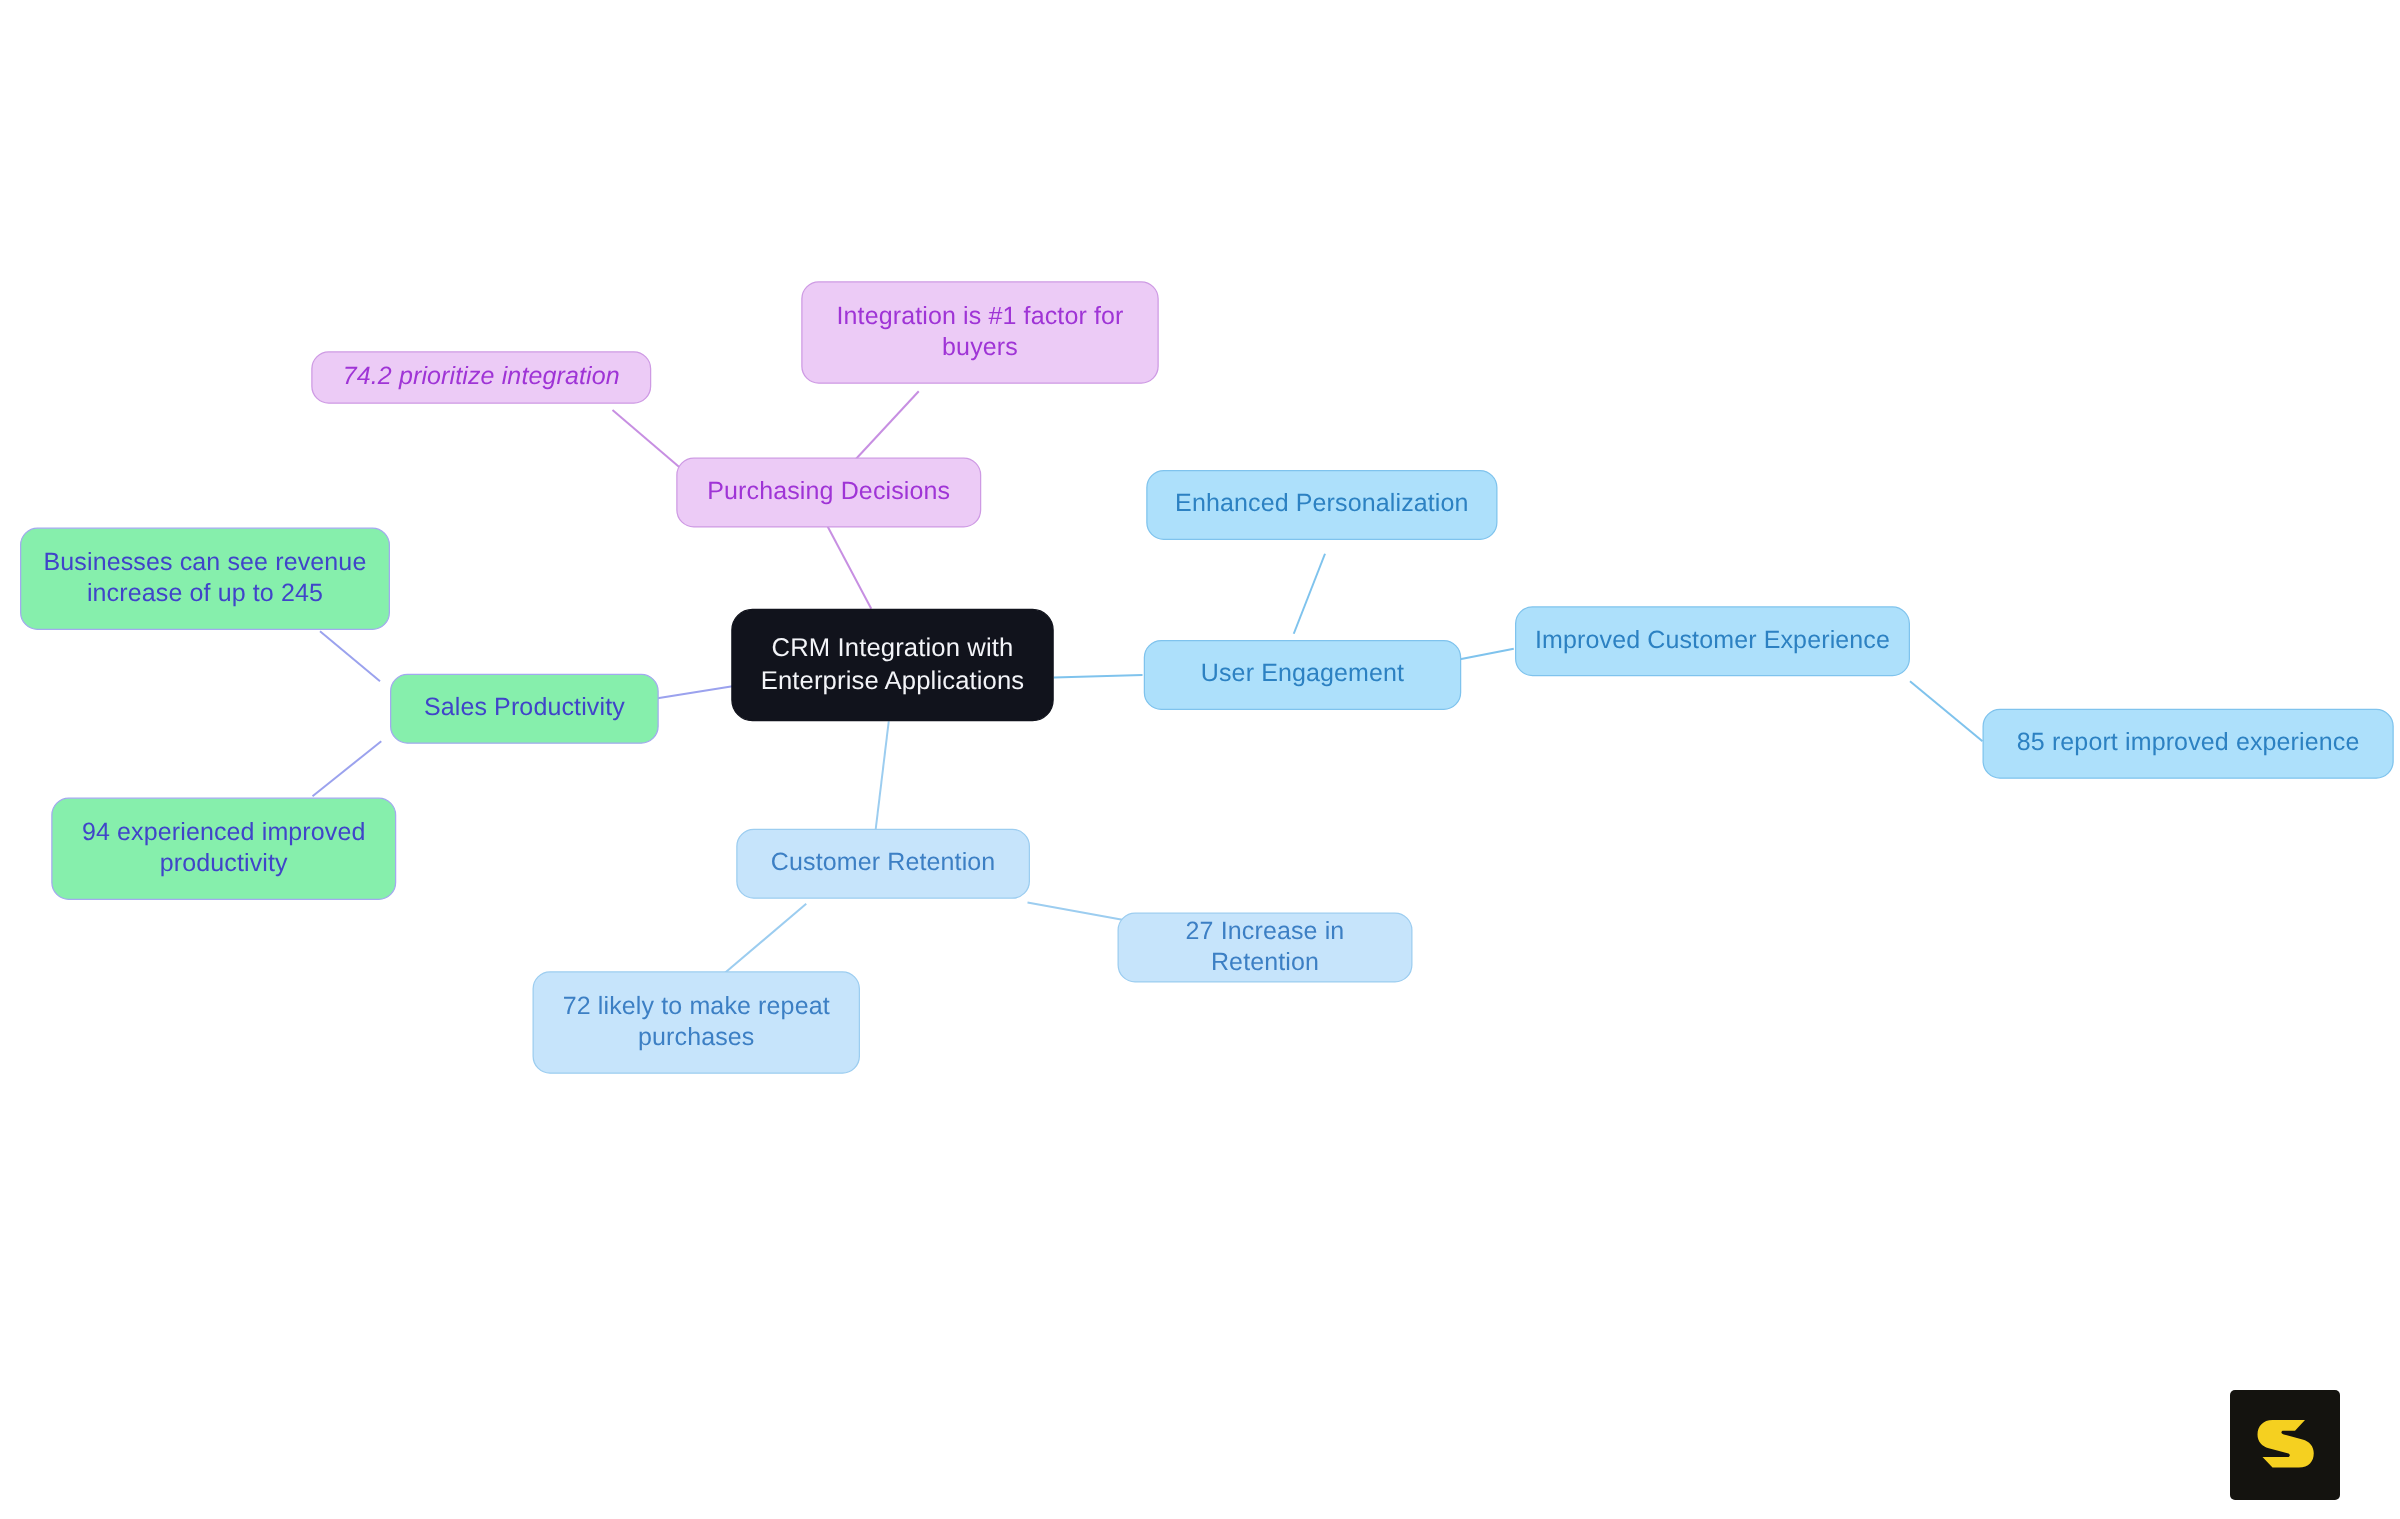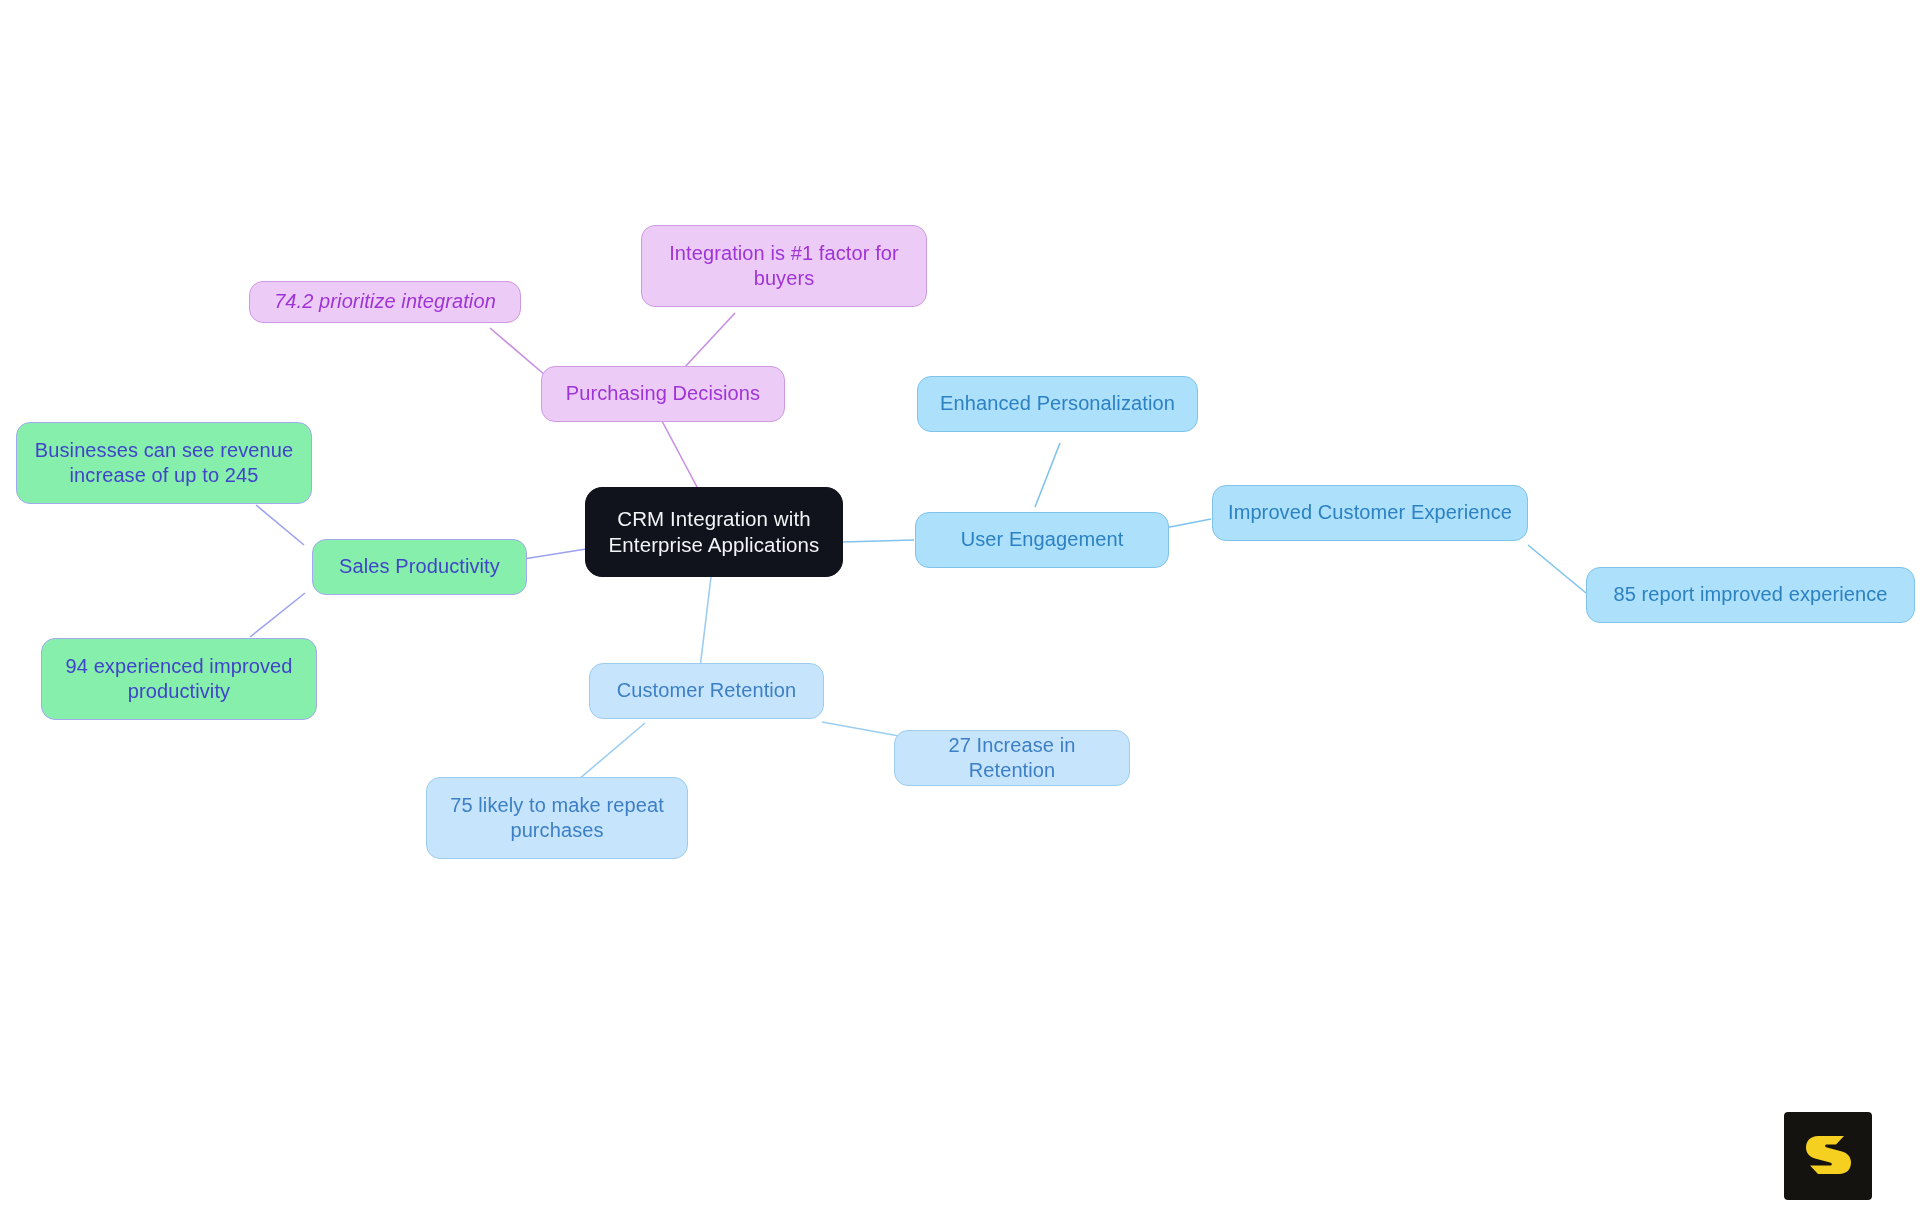--- a/index.html
+++ b/index.html
@@ -145,21 +145,21 @@
   <div class="node blue" style="left:917px; top:376px; width:281px; height:56px;">Enhanced Personalization</div>
 
   <div class="node blue" style="left:1212px; top:485px; width:316px; height:56px;">Improved Customer Experience</div>
 
   <div class="node blue" style="left:1586px; top:567px; width:329px; height:56px;">85 report improved experience</div>
 
   <div class="node blue-pale" style="left:589px; top:663px; width:235px; height:56px;">Customer Retention</div>
 
   <div class="node blue-pale" style="left:894px; top:730px; width:236px; height:56px;">27 Increase in Retention</div>
 
-  <div class="node blue-pale" style="left:426px; top:777px; width:262px; height:82px;">75 likely to make repeat
+  <div class="node blue-pale" style="left:426px; top:777px; width:262px; height:82px;">72 likely to make repeat
 purchases</div>
 
   <div id="logo">
     <svg width="56" height="56" viewBox="0 0 56 56" xmlns="http://www.w3.org/2000/svg">
       <path d="M44 8 H18 C10.5 8 6 13 6 19.5 C6 25 9.5 29 15 30.5 L30 34.5
                C32 35 32.5 36.5 31 37.5 L10 37.5 L18 46 H39 C47 46 51 41 51 34.5
                C51 29 47.5 25 42 23.5 L27 19.5 C25 19 24.5 17.5 26 16.5 L36 16.5 Z" fill="#f5d020"></path>
     </svg>
   </div>
 

